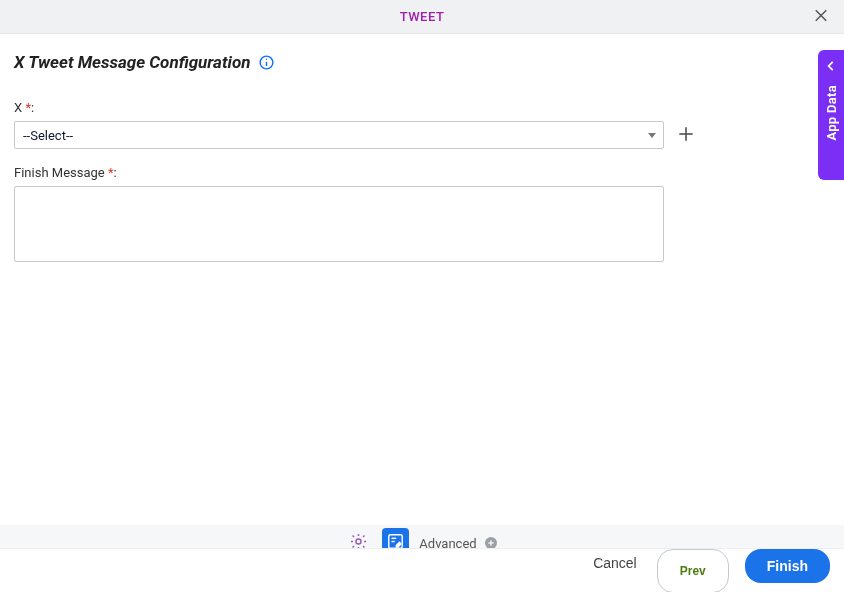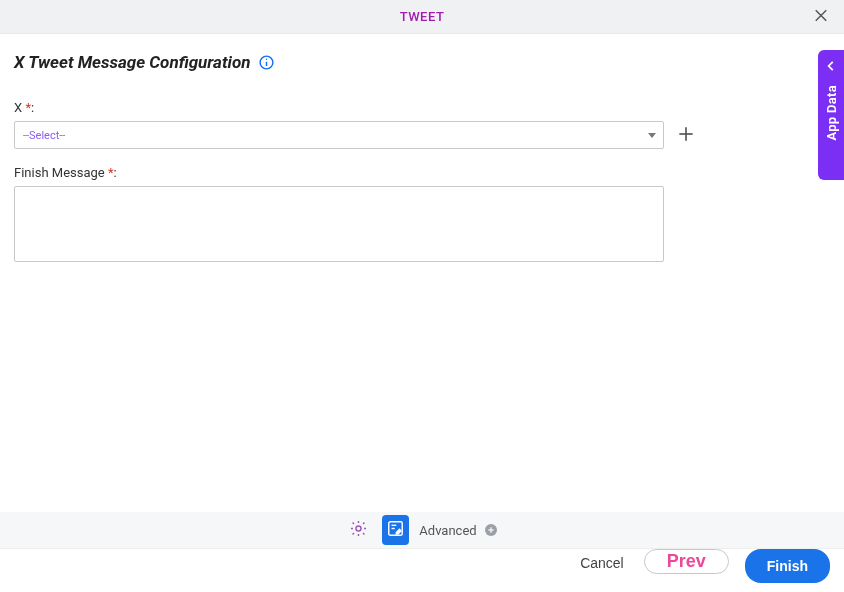--- a/index.html
+++ b/index.html
@@ -96,22 +96,22 @@
       border: 1px solid #c9c9c9;
       border-radius: 2px;
       background: #fff;
       position: relative;
       display: flex;
       align-items: center;
       padding: 0 8px;
       cursor: pointer;
     }
     .select-text {
-      font-size: 11px;
-      color: #8b5cf6;
+      font-size: 13px;
+      color: #0f172a;
     }
     .select-caret {
       position: absolute;
       right: 6px;
       top: 50%;
       transform: translateY(-50%);
       color: #777;
     }
     .select-caret svg {
       width: 10px;
@@ -137,21 +137,21 @@
       border: 1px solid #c9c9c9;
       border-radius: 2px;
       padding: 6px 8px;
       font-size: 13px;
       font-family: inherit;
       resize: none;
       outline: none;
     }
     .toolbar-bar {
       position: absolute;
-      bottom: 44px;
+      bottom: 31px;
       left: 0;
       right: 0;
       height: 36px;
       background: #f6f7f8;
       display: flex;
       align-items: center;
       justify-content: center;
       gap: 10px;
     }
     .tool-btn {
@@ -206,25 +206,25 @@
       border: none;
       font-size: 14px;
       color: #444;
       cursor: pointer;
       padding: 6px 4px;
     }
     .prev-btn {
       background: #fff;
       border: 1.5px solid #c5c9cf;
       border-radius: 16px;
-      font-size: 18px;
+      font-size: 12px;
       font-weight: 600;
-      color: #ec4899;
-      cursor: pointer;
-      padding: 1px 22px;
+      color: #4d7c0f;
+      cursor: pointer;
+      padding: 14px 22px;
     }
     .finish-btn {
       background: #1a73e8;
       border: none;
       border-radius: 16px;
       font-size: 14px;
       font-weight: 600;
       color: #fff;
       cursor: pointer;
       padding: 9px 22px;

